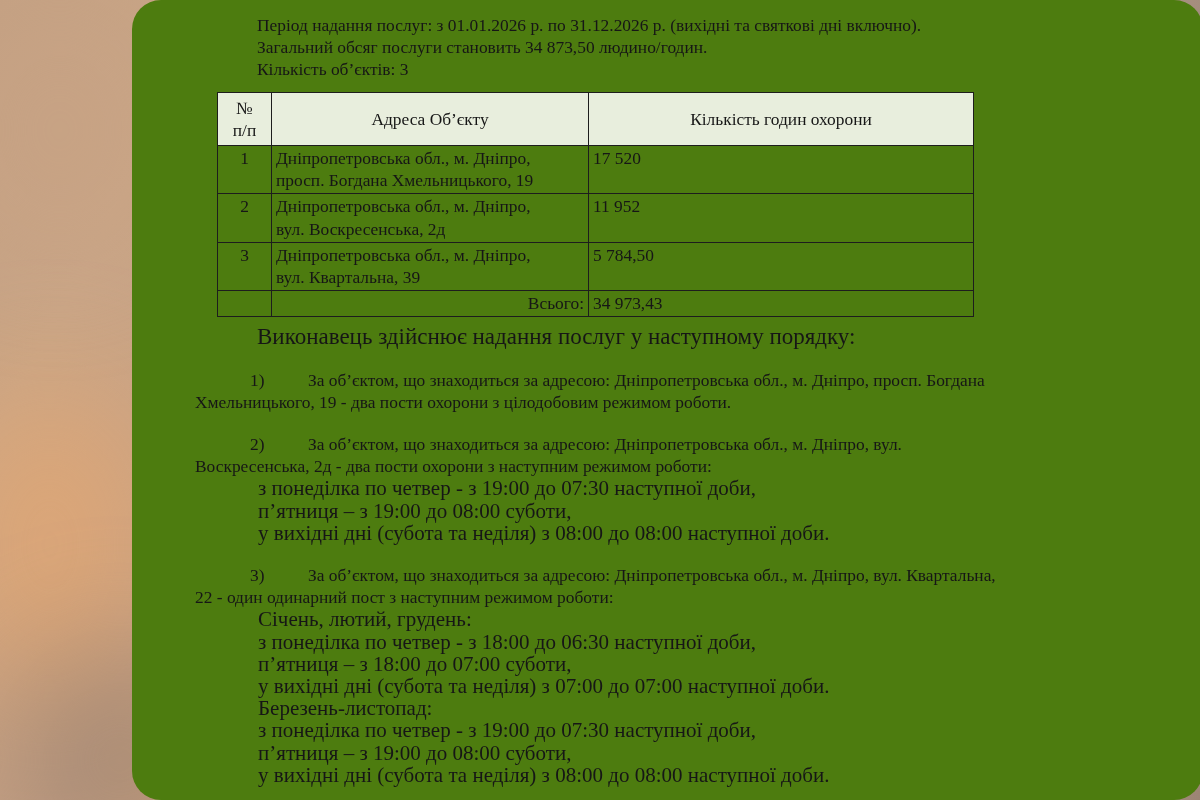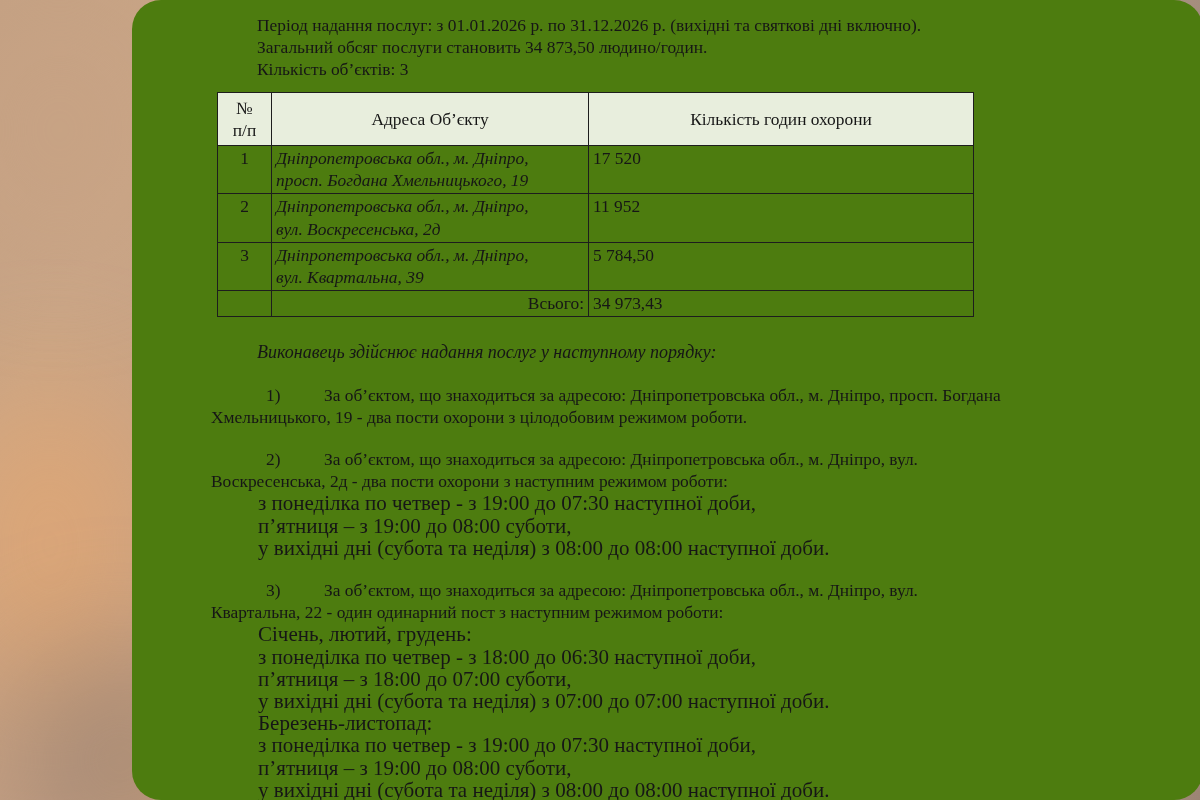--- a/index.html
+++ b/index.html
@@ -91,44 +91,42 @@
     text-align: center;
     vertical-align: middle;
     padding-top: 4px;
     padding-bottom: 4px;
   }
   col.c-num   { width: 54px; }
   col.c-addr  { width: 317px; }
   col.c-hours { width: 385px; }
 
   td.num   { text-align: center; }
-  td.addr  { text-align: left; padding-left: 8px; font-style: italic; }
+  td.addr  { text-align: left; padding-left: 8px; }
   td.hours { text-align: left; }
   td.total-label { text-align: right; padding-left: 8px; }
   td.total-empty  { }
 
   th.num-head { line-height: 20px; }
 
   
   .para {
-    margin-top: 24px;
-    font-size: 18px;
-    line-height: 22.2px;
-    color: #161616;
-    font-style: italic;
+    margin-top: 9px;
+    font-size: 23px;
+    line-height: 22.2px;
+    color: #161616;
   }
   .para.lead { text-indent: 62px; }
 
   .numbered {
     margin-top: 20px;
     font-size: 17.4px;
     line-height: 22.2px;
     color: #161616;
     text-align: left;
-    margin-left: 16px;
   }
   .numbered .marker {
     display: inline-block;
     margin-left: 55px;
     width: 58px;
   }
 
   .sched-line {
     font-size: 21px;
     line-height: 22.2px;

